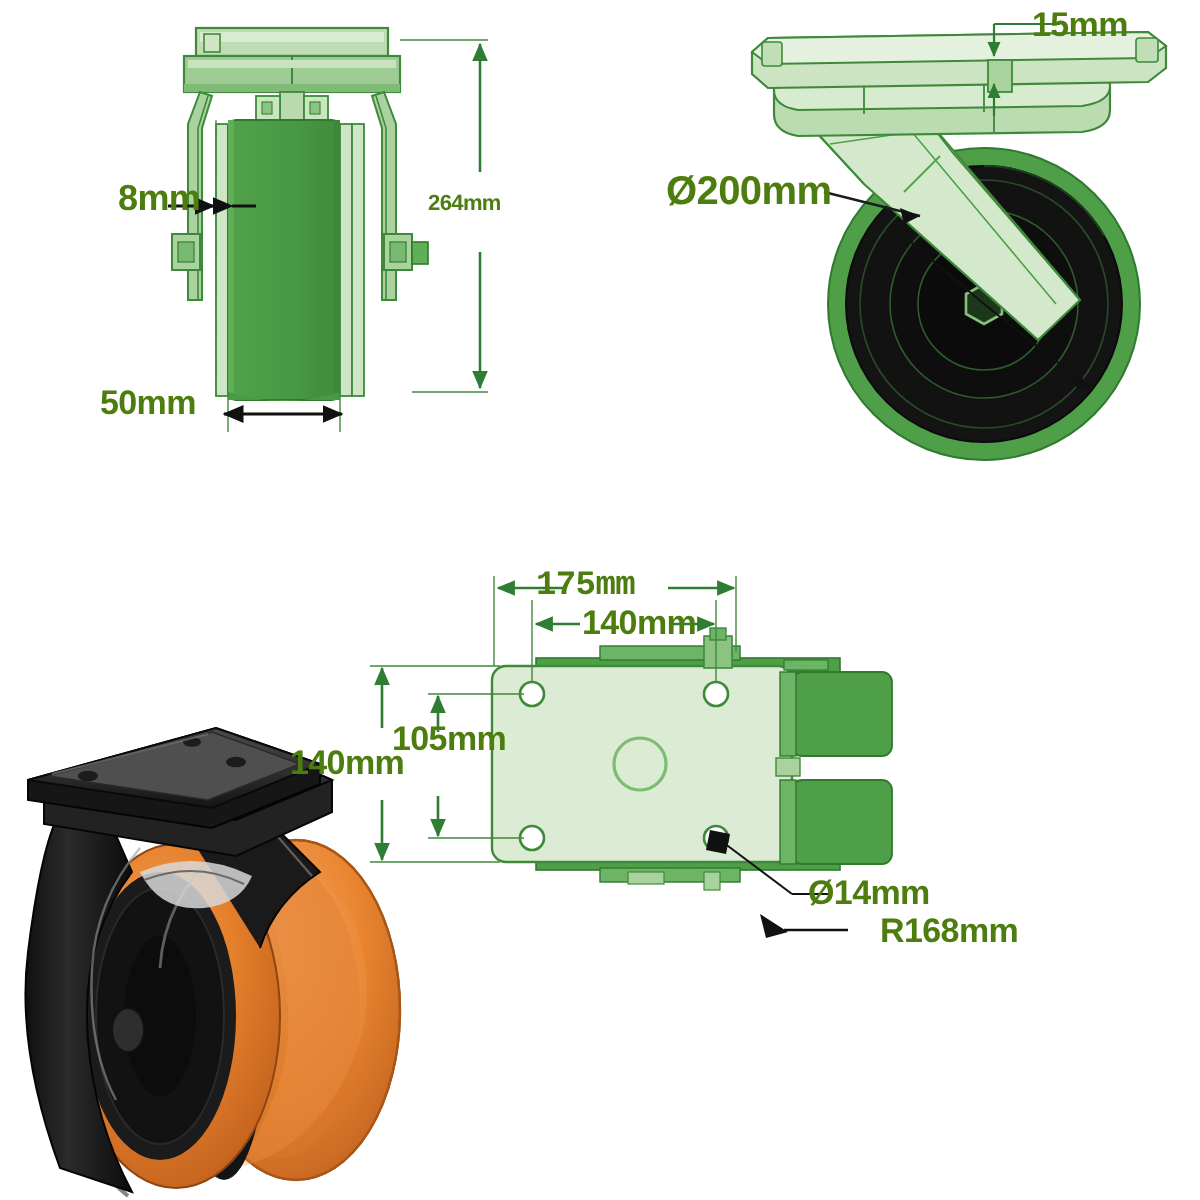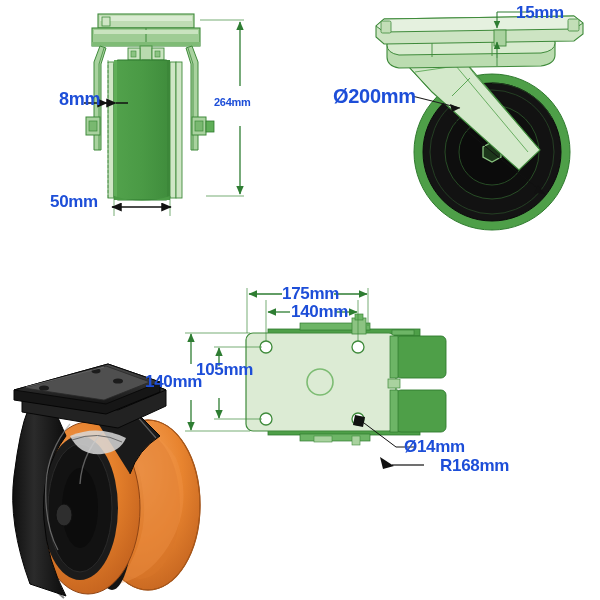--- a/index.html
+++ b/index.html
@@ -7,21 +7,21 @@
   body{
     width:600px;height:600px;
     background:#ffffff;
     font-family:"Liberation Sans", sans-serif;
     overflow:hidden;
     position:relative;
   }
   #sheet{position:absolute;left:0;top:0;width:600px;height:600px;}
   .lbl{
     position:absolute;
-    color:#1d4ed8;
+    color:#4d7c0f;
     font-family:"Liberation Sans", sans-serif;
     font-weight:600;
     white-space:nowrap;
     letter-spacing:-0.3px;
   }
   svg{position:absolute;left:0;top:0;width:600px;height:600px;overflow:visible;}
 </style>
 </head>
 <body>
 
@@ -343,21 +343,21 @@
 <div class="lbl" style="left:59px;  top:89px;  font-size:18px;">8mm</div>
 
 <div class="lbl" style="left:214px; top:96px;  font-size:11px;">264mm</div>
 
 <div class="lbl" style="left:50px;  top:192px; font-size:17px;text-align:center;">50mm</div>
 
 <div class="lbl" style="left:516px; top:3px;   font-size:17px;">15mm</div>
 
 <div class="lbl" style="left:333px; top:85px;  font-size:20px;">Ø200mm</div>
 
-<div class="lbl" style="left:282px; top:284px; font-size:17px;">175mm</div>
+<div class="lbl" style="left:268px; top:284px; font-size:17px;font-family:Liberation Mono, monospace;">175mm</div>
 
 <div class="lbl" style="left:291px; top:302px; font-size:17px;">140mm</div>
 
 <div class="lbl" style="left:145px; top:372px; font-size:17px;">140mm</div>
 
 <div class="lbl" style="left:196px; top:360px; font-size:17px;">105mm</div>
 
 <div class="lbl" style="left:404px; top:437px; font-size:17px;text-align:center;">Ø14mm</div>
 
 <div class="lbl" style="left:440px; top:456px; font-size:17px;">R168mm</div>

